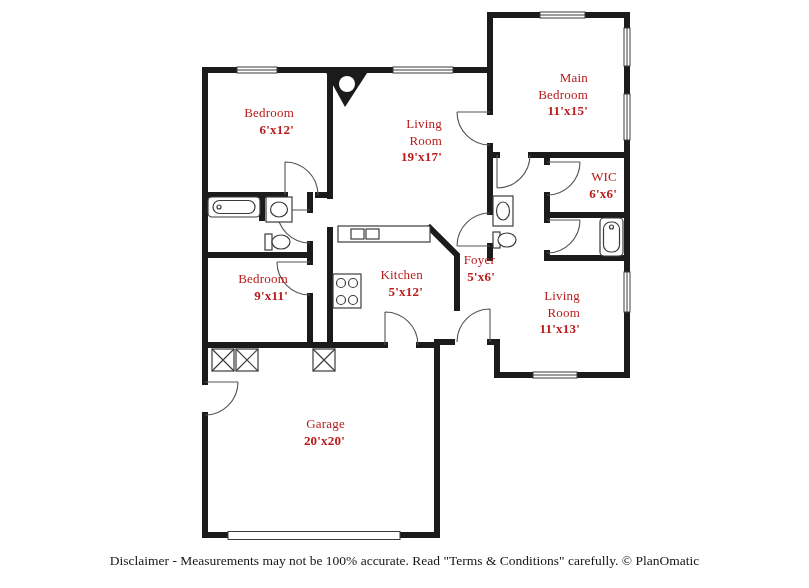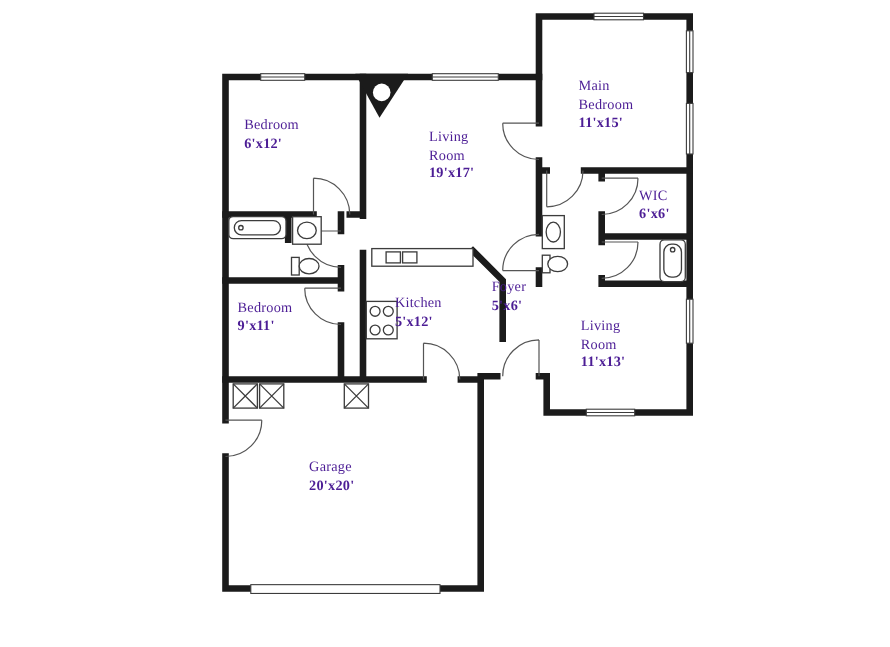--- a/index.html
+++ b/index.html
@@ -8,22 +8,22 @@
     background: #ffffff;
     font-family: "Liberation Serif", serif;
     position: relative;
     overflow: hidden;
   }
   .stage { position: absolute; inset: 0; }
   svg.plan { position: absolute; left: 0; top: 0; display: block; }
   .room-label {
     position: absolute;
     transform: translate(-50%, -50%);
-    text-align: left;
-    color: #4c1d95;
+    text-align: right;
+    color: #b91c1c;
     font-size: 13px;
     line-height: 1.28;
     letter-spacing: 0.2px;
   }
   .room-label .rname { display: inline; }
   .room-label .dims { display: block; font-weight: bold; }
   .footer {
     position: absolute;
     left: 0; right: 0;
     top: 553px;
@@ -183,21 +183,21 @@
       <span class="dims">6'x12'</span>
     </div>
     <div class="room-label" style="left:416px; top:141px; width:52px">
       <span class="rname">Living Room</span>
       <span class="dims">19'x17'</span>
     </div>
     <div class="room-label" style="left:557px; top:95px; width:62px">
       <span class="rname">Main Bedroom</span>
       <span class="dims">11'x15'</span>
     </div>
-    <div class="room-label" style="left:611px; top:186px; width:60px">
+    <div class="room-label" style="left:587px; top:186px; width:60px">
       <span class="rname">WIC</span>
       <span class="dims">6'x6'</span>
     </div>
     <div class="room-label" style="left:252px; top:288px; width:72px">
       <span class="rname">Bedroom</span>
       <span class="dims">9'x11'</span>
     </div>
     <div class="room-label" style="left:391px; top:284px; width:64px">
       <span class="rname">Kitchen</span>
       <span class="dims">5'x12'</span>
@@ -209,13 +209,14 @@
     <div class="room-label" style="left:554px; top:313px; width:52px">
       <span class="rname">Living Room</span>
       <span class="dims">11'x13'</span>
     </div>
     <div class="room-label" style="left:313px; top:433px; width:64px">
       <span class="rname">Garage</span>
       <span class="dims">20'x20'</span>
     </div>
   </div>
 
+  <div class="footer">Disclaimer - Measurements may not be 100% accurate. Read "Terms &amp; Conditions" carefully. © PlanOmatic</div>
 </div>
 
 </body></html>

